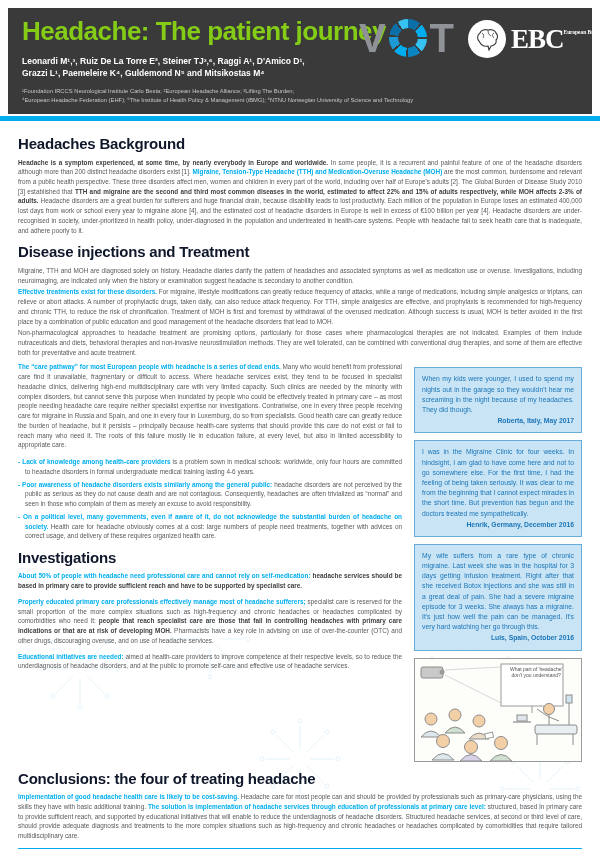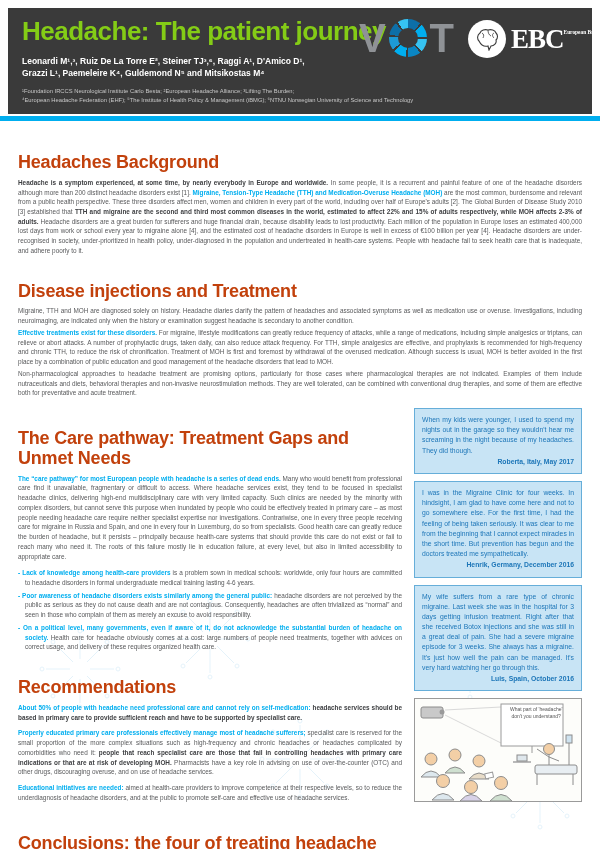--- a/index.html
+++ b/index.html
@@ -20,21 +20,21 @@
   .vot-o::after{content:"";position:absolute;inset:9px;border-radius:50%;background:#3a3a3a;}
   .logo-ebc{position:absolute;top:12px;right:14px;width:110px;display:flex;align-items:center;gap:5px;}
   .ebc-circle{width:38px;height:38px;border-radius:50%;background:#fff;flex:none;
               display:flex;align-items:center;justify-content:center;}
   .ebc-right{display:flex;flex-direction:row;font-family:Liberation Serif, serif;}
   .ebc-abbr{color:#fff;font-size:27px;font-weight:bold;line-height:1;letter-spacing:-1px;}
   .ebc-name{color:#fff;font-size:5.4px;margin-top:3px;font-weight:bold;white-space:nowrap;}
   .accent-bar{position:absolute;top:116px;left:0;width:600px;height:5px;background:#00aeef;}
   
   .main{position:absolute;top:121px;left:0;width:600px;padding:6px 18px 0;box-sizing:border-box;}
-  h2{font-size:18px;color:#c2410c;margin:26px 0 5px;letter-spacing:-0.2px;line-height:1.1;}
+  h2{font-size:15px;color:#0f172a;margin:9px 0 5px;letter-spacing:-0.2px;line-height:1.1;}
   .para{font-size:6.4px;line-height:1.52;text-align:justify;margin:0 0 5px;}
   .seg-n{color:#58595b;}
   .seg-hl{color:#00aeef;font-weight:bold;}
   .seg-b{color:#3f4043;font-weight:bold;}
   .bullet{font-size:6.4px;line-height:1.52;text-align:justify;margin:0 0 3px;padding-left:7px;text-indent:-7px;}
   .two-col{display:flex;gap:12px;align-items:flex-start;}
   .col-left{flex:1;min-width:0;}
   .col-right{width:168px;flex:none;display:flex;flex-direction:column;gap:7px;padding-top:5px;}
   .tbox{background:#c8e4f5;border:1px solid #66aed9;padding:6px 7px;color:#1d76b8;
         font-size:6.8px;line-height:1.5;text-align:justify;}
@@ -112,27 +112,26 @@
     <h2>Headaches Background</h2>
     <p class="para"><span class="seg-b">Headache is a symptom experienced, at some time, by nearly everybody in Europe and worldwide.</span><span class="seg-n"> In some people, it is a recurrent and painful feature of one of the headache disorders although more than 200 distinct headache disorders exist [1]. </span><span class="seg-hl">Migraine, Tension-Type Headache (TTH) and Medication-Overuse Headache (MOH)</span><span class="seg-n"> are the most common, burdensome and relevant from a public health perspective. These three disorders affect men, women and children in every part of the world, including over half of Europe's adults [2]. The Global Burden of Disease Study 2010 [3] established that </span><span class="seg-b">TTH and migraine are the second and third most common diseases in the world, estimated to affect 22% and 15% of adults respectively, while MOH affects 2-3% of adults.</span><span class="seg-n"> Headache disorders are a great burden for sufferers and huge financial drain, because disability leads to lost productivity. Each million of the population in Europe loses an estimated 400,000 lost days from work or school every year to migraine alone [4], and the estimated cost of headache disorders in Europe is well in excess of €100 billion per year [4]. Headache disorders are under-recognised in society, under-prioritized in health policy, under-diagnosed in the population and undertreated in health-care systems. People with headache fail to seek health care that is inadequate, and adhere poorly to it.</span></p>
 
     <h2>Disease injections and Treatment</h2>
     <p class="para" style="margin-bottom:2px"><span class="seg-n">Migraine, TTH and MOH are diagnosed solely on history. Headache diaries clarify the pattern of headaches and associated symptoms as well as medication use or overuse. Investigations, including neuroimaging, are indicated only when the history or examination suggest headache is secondary to another condition.</span></p>
     <p class="para" style="margin-bottom:2px"><span class="seg-hl">Effective treatments exist for these disorders.</span><span class="seg-n"> For migraine, lifestyle modifications can greatly reduce frequency of attacks, while a range of medications, including simple analgesics or triptans, can relieve or abort attacks. A number of prophylactic drugs, taken daily, can also reduce attack frequency. For TTH, simple analgesics are effective, and prophylaxis is recommended for high-frequency and chronic TTH, to reduce the risk of chronification. Treatment of MOH is first and foremost by withdrawal of the overused medication. Although success is usual, MOH is better avoided in the first place by a combination of public education and good management of the headache disorders that lead to MOH.</span></p>
     <p class="para"><span class="seg-n">Non-pharmacological approaches to headache treatment are promising options, particularly for those cases where pharmacological therapies are not indicated. Examples of them include nutraceuticals and diets, behavioral therapies and non-invasive neurostimulation methods. They are well tolerated, can be combined with conventional drug therapies, and some of them are effective both for preventative and acute treatment.</span></p>
 
     <div class="two-col">
       <div class="col-left">
-        <h2>The Care pathway: Treatment Gaps and Unmet Needs</h2>
         <p class="para" style="margin-bottom:7px"><span class="seg-hl">The “care pathway” for most European people with headache is a series of dead ends.</span><span class="seg-n"> Many who would benefit from professional care find it unavailable, fragmentary or difficult to access. Where headache services exist, they tend to be focused in specialist headache clinics, delivering high-end multidisciplinary care with very limited capacity. Such clinics are needed by the minority with complex disorders, but cannot serve this purpose when inundated by people who could be effectively treated in primary care – as most people needing headache care require neither specialist expertise nor investigations. Contrariwise, one in every three people receiving care for migraine in Russia and Spain, and one in every four in Luxemburg, do so from specialists. Good health care can greatly reduce the burden of headache, but it persists – principally because health-care systems that should provide this care do not exist or fail to reach many who need it. The roots of this failure mostly lie in education failure, at every level, but also in limited accessibility to appropriate care.</span></p>
         <div class="bullet"><span class="seg-hl">- Lack of knowledge among health-care providers</span><span class="seg-n"> is a problem sown in medical schools: worldwide, only four hours are committed to headache disorders in formal undergraduate medical training lasting 4-6 years.</span></div>
         <div class="bullet"><span class="seg-hl">- Poor awareness of headache disorders exists similarly among the general public:</span><span class="seg-n"> headache disorders are not perceived by the public as serious as they do not cause death and are not contagious. Consequently, headaches are often trivialized as “normal” and seen in those who complain of them as merely an excuse to avoid responsibility.</span></div>
         <div class="bullet"><span class="seg-hl">- On a political level, many governments, even if aware of it, do not acknowledge the substantial burden of headache on society.</span><span class="seg-n"> Health care for headache obviously comes at a cost: large numbers of people need treatments, together with advices on correct usage, and delivery of these requires organized health care.</span></div>
 
-        <h2>Recommendations</h2>
+        <h2>Investigations</h2>
         <p class="para" style="margin-bottom:6px"><span class="seg-hl">About 50% of people with headache need professional care and cannot rely on self-medication:</span><span class="seg-b"> headache services should be based in primary care to provide sufficient reach and have to be supported by specialist care.</span></p>
         <p class="para" style="margin-bottom:6px"><span class="seg-hl">Properly educated primary care professionals effectively manage most of headache sufferers;</span><span class="seg-n"> specialist care is reserved for the small proportion of the more complex situations such as high-frequency and chronic headaches or headaches complicated by comorbidities who need it: </span><span class="seg-b">people that reach specialist care are those that fail in controlling headaches with primary care indications or that are at risk of developing MOH.</span><span class="seg-n"> Pharmacists have a key role in advising on use of over-the-counter (OTC) and other drugs, discouraging overuse, and on use of headache services.</span></p>
         <p class="para"><span class="seg-hl">Educational initiatives are needed:</span><span class="seg-n"> aimed at health-care providers to improve competence at their respective levels, so to reduce the underdiagnosis of headache disorders, and at the public to promote self-care and effective use of headache services.</span></p>
       </div>
 
       <div class="col-right">
         <div class="tbox">
           <span>When my kids were younger, I used to spend my nights out in the garage so they wouldn't hear me screaming in the night because of my headaches. They did though.</span>
           <span class="attr">Roberta, Italy, May 2017</span>
         </div>

